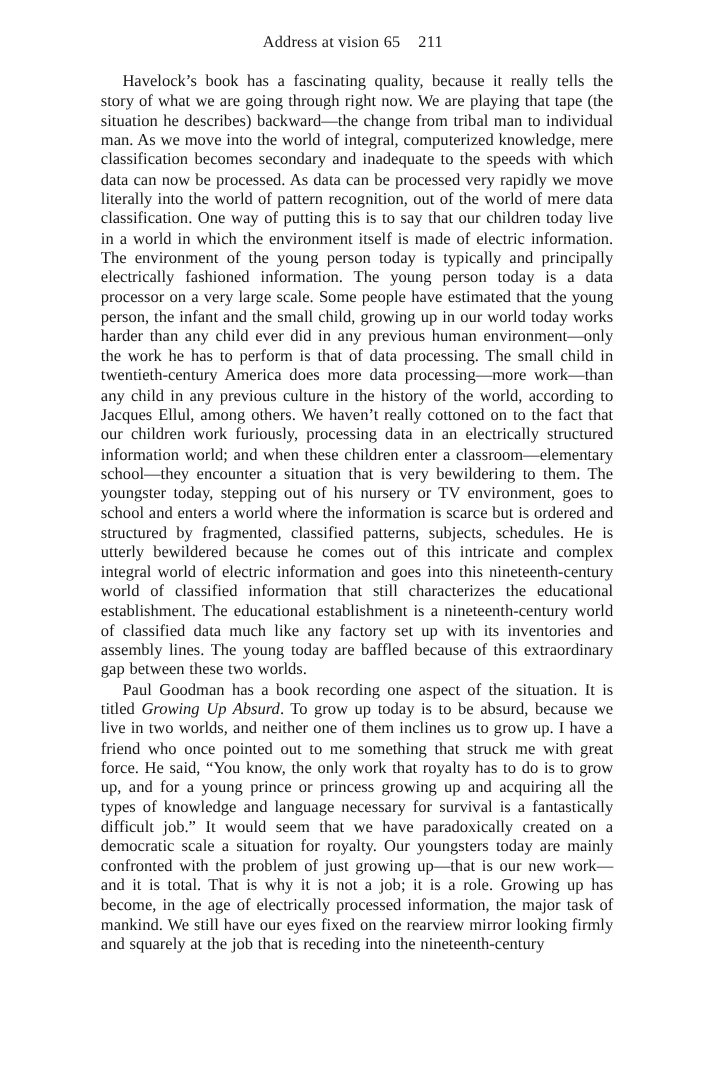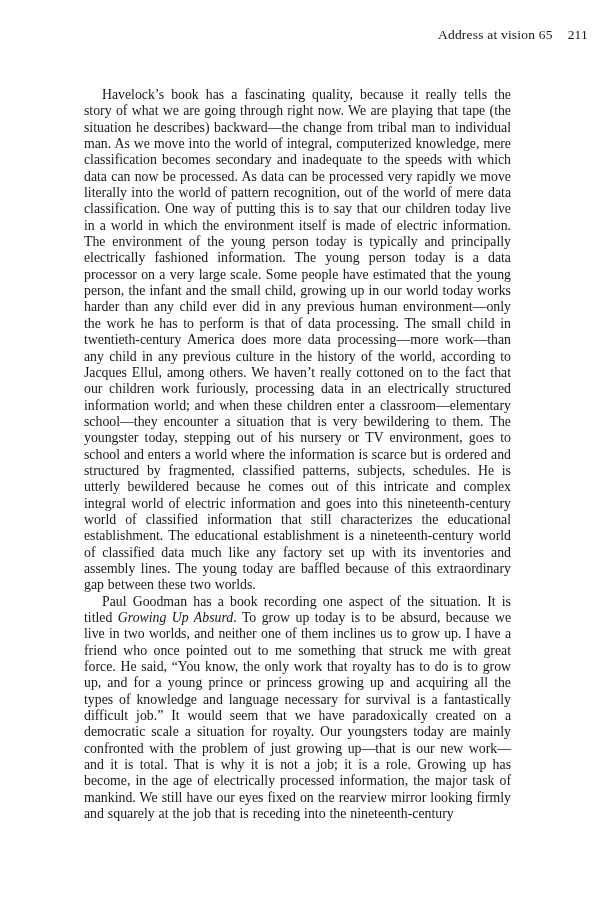--- a/index.html
+++ b/index.html
@@ -14,32 +14,32 @@
     background: #ffffff;
     overflow: hidden;
     font-family: "Liberation Serif", "DejaVu Serif", serif;
     color: #161616;
   }
   .running-head {
     position: absolute;
     top: 27px;
     left: 0;
     width: 588px;
-    text-align: right;
+    text-align: center;
     font-size: 13.5px;
     line-height: 15px;
     letter-spacing: 0.2px;
     white-space: nowrap;
   }
   .running-head .page-num {
     margin-left: 15px;
   }
   .body-text {
     position: absolute;
-    top: 87px;
+    top: 60px;
     left: 84px;
     width: 427px;
     font-size: 13.8px;
     line-height: 16.35px;
     text-align: justify;
     word-spacing: 0.5px;
   }
   .body-text p {
     margin: 0;
     padding: 0;

